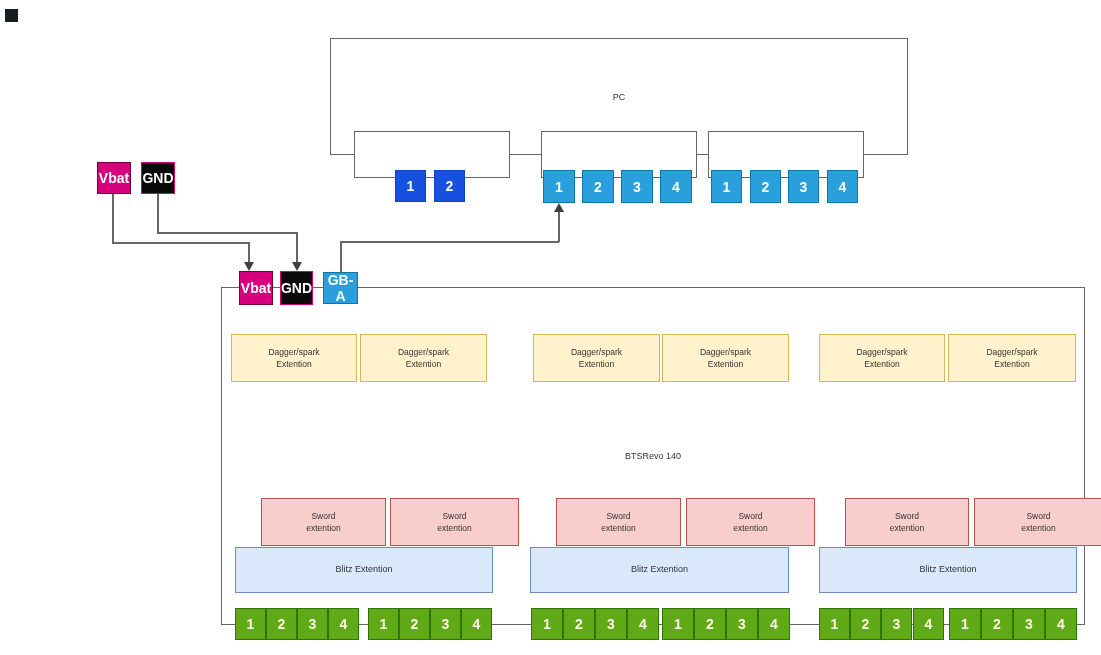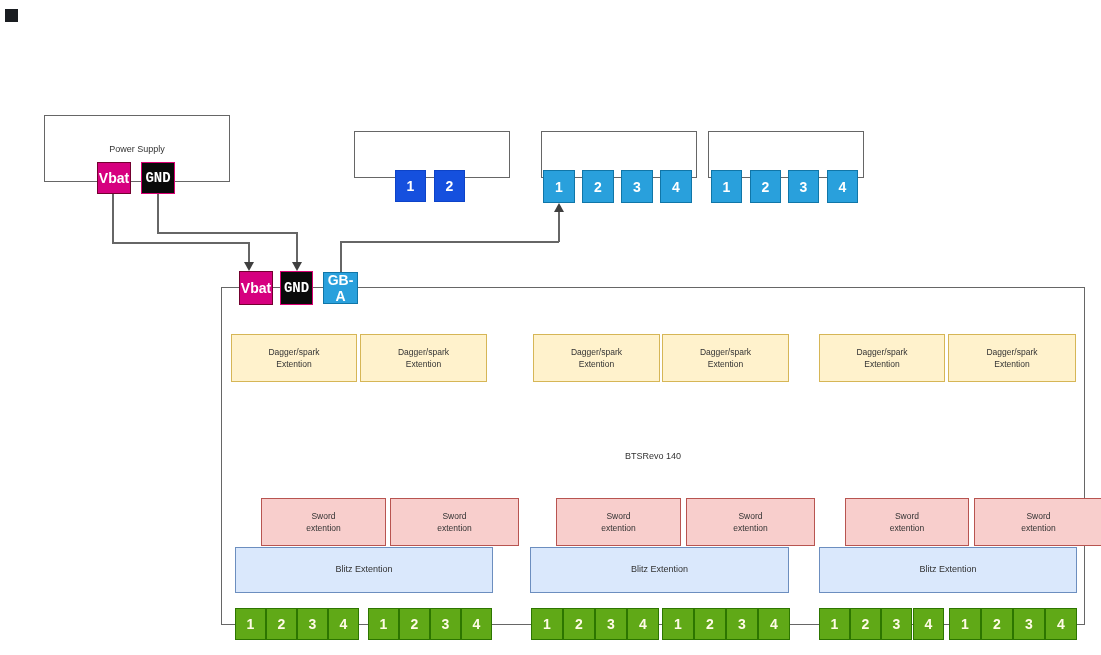--- a/index.html
+++ b/index.html
@@ -19,36 +19,36 @@
        flex-direction:row;font-size:9px;}
   .green{background:var(--green,#60A917);border:1px solid var(--green-border,#2D7600);
        color:var(--green-port-text,#FFFBE6);}
   .eh{position:absolute;height:1.5px;background:var(--edge,#666);}
   .ev{position:absolute;width:1.5px;background:var(--edge,#666);}
   .arr-d{position:absolute;width:0;height:0;border-left:5px solid transparent;
        border-right:5px solid transparent;border-top:9px solid #3f3f3f;}
   .arr-u{position:absolute;width:0;height:0;border-left:5px solid transparent;
        border-right:5px solid transparent;border-bottom:9px solid #3f3f3f;}
   .magenta{background:var(--magenta,#D6007F);border:1px solid var(--magenta-dark,#73002F);}
-  .blackport{background:var(--black,#0A0A0A);border:1px solid var(--pink-border,#D80073);font-family:Liberation Mono, monospace;}
+  .blackport{background:var(--black,#0A0A0A);border:1px solid var(--pink-border,#D80073);}
   .lblue{background:var(--light-blue,#29A0DC);border:1px solid var(--light-blue-border,#1076A8);}
   .dblue{background:var(--dark-blue,#1550DE);border:1px solid var(--dark-blue-border,#0D43C8);}
   .marker{position:absolute;background:#1a1d21;}
 </style>
 </head>
 <body>
 
 <div id="canvas">
 
   <div class="marker" style="left:5px;top:9px;width:13px;height:13px"></div>
 
-  <div class="box" style="left:44px;top:115px;width:186px;height:67px">
-    <div class="boxlabel">Power Supply</div>
+
+  <div class="box" style="left:330px;top:38px;width:578px;height:117px">
+    <div class="boxlabel">PC</div>
   </div>
-
 
   <div class="box" style="left:221px;top:287px;width:864px;height:338px">
     <div class="boxlabel" style="align-items:center">BTSRevo 140</div>
   </div>
 
   <div class="box" style="left:354px;top:131px;width:156px;height:47px"></div>
   <div class="box" style="left:541px;top:131px;width:156px;height:47px"></div>
   <div class="box" style="left:708px;top:131px;width:156px;height:47px"></div>
 
   <div class="ev" style="left:112px;top:194px;height:49px"></div>

